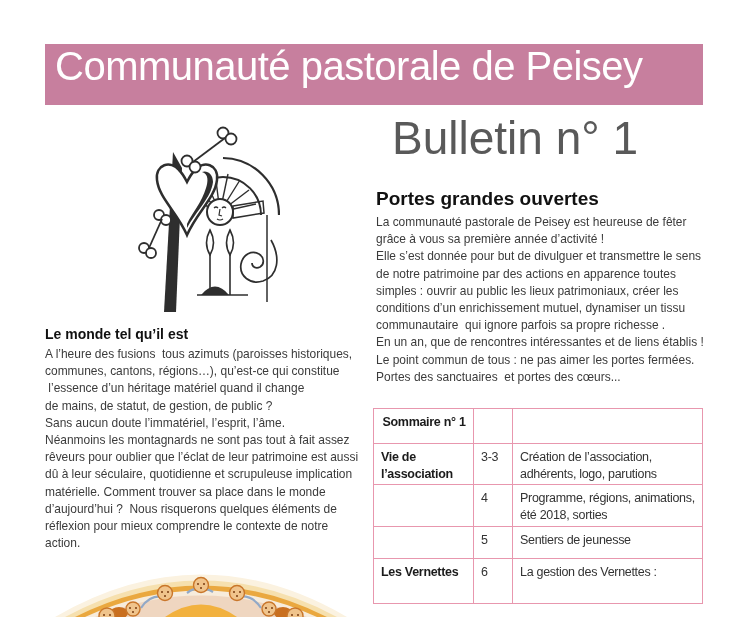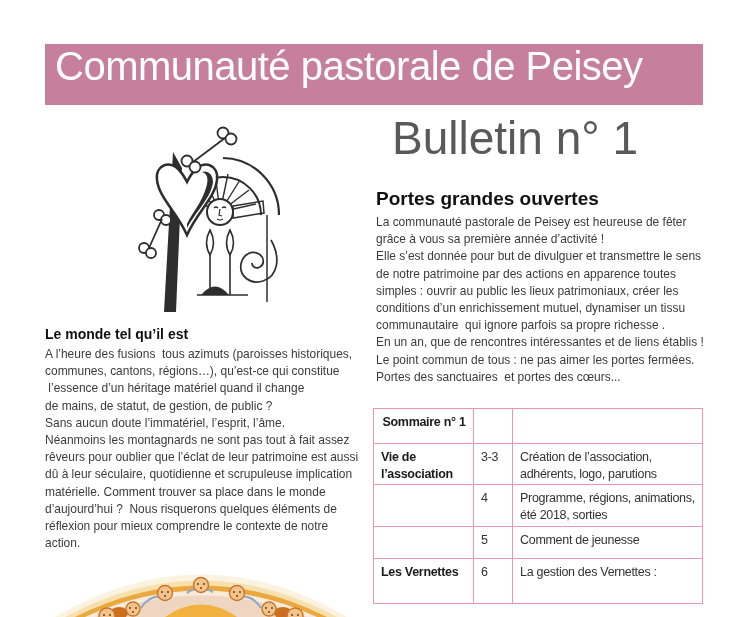--- a/index.html
+++ b/index.html
@@ -166,21 +166,21 @@
       </tr>
       <tr style="height:42px">
         <td class="b"></td>
         <td>4</td>
         <td>Programme, régions, animations,
 été 2018, sorties</td>
       </tr>
       <tr style="height:32px">
         <td class="b"></td>
         <td>5</td>
-        <td>Comment de jeunesse</td>
+        <td>Sentiers de jeunesse</td>
       </tr>
       <tr style="height:45px">
         <td class="b">Les Vernettes</td>
         <td>6</td>
         <td>La gestion des Vernettes :</td>
       </tr>
     </tbody>
   </table>
 
   <svg class="fresco" width="292" height="51" viewBox="0 0 292 51">

